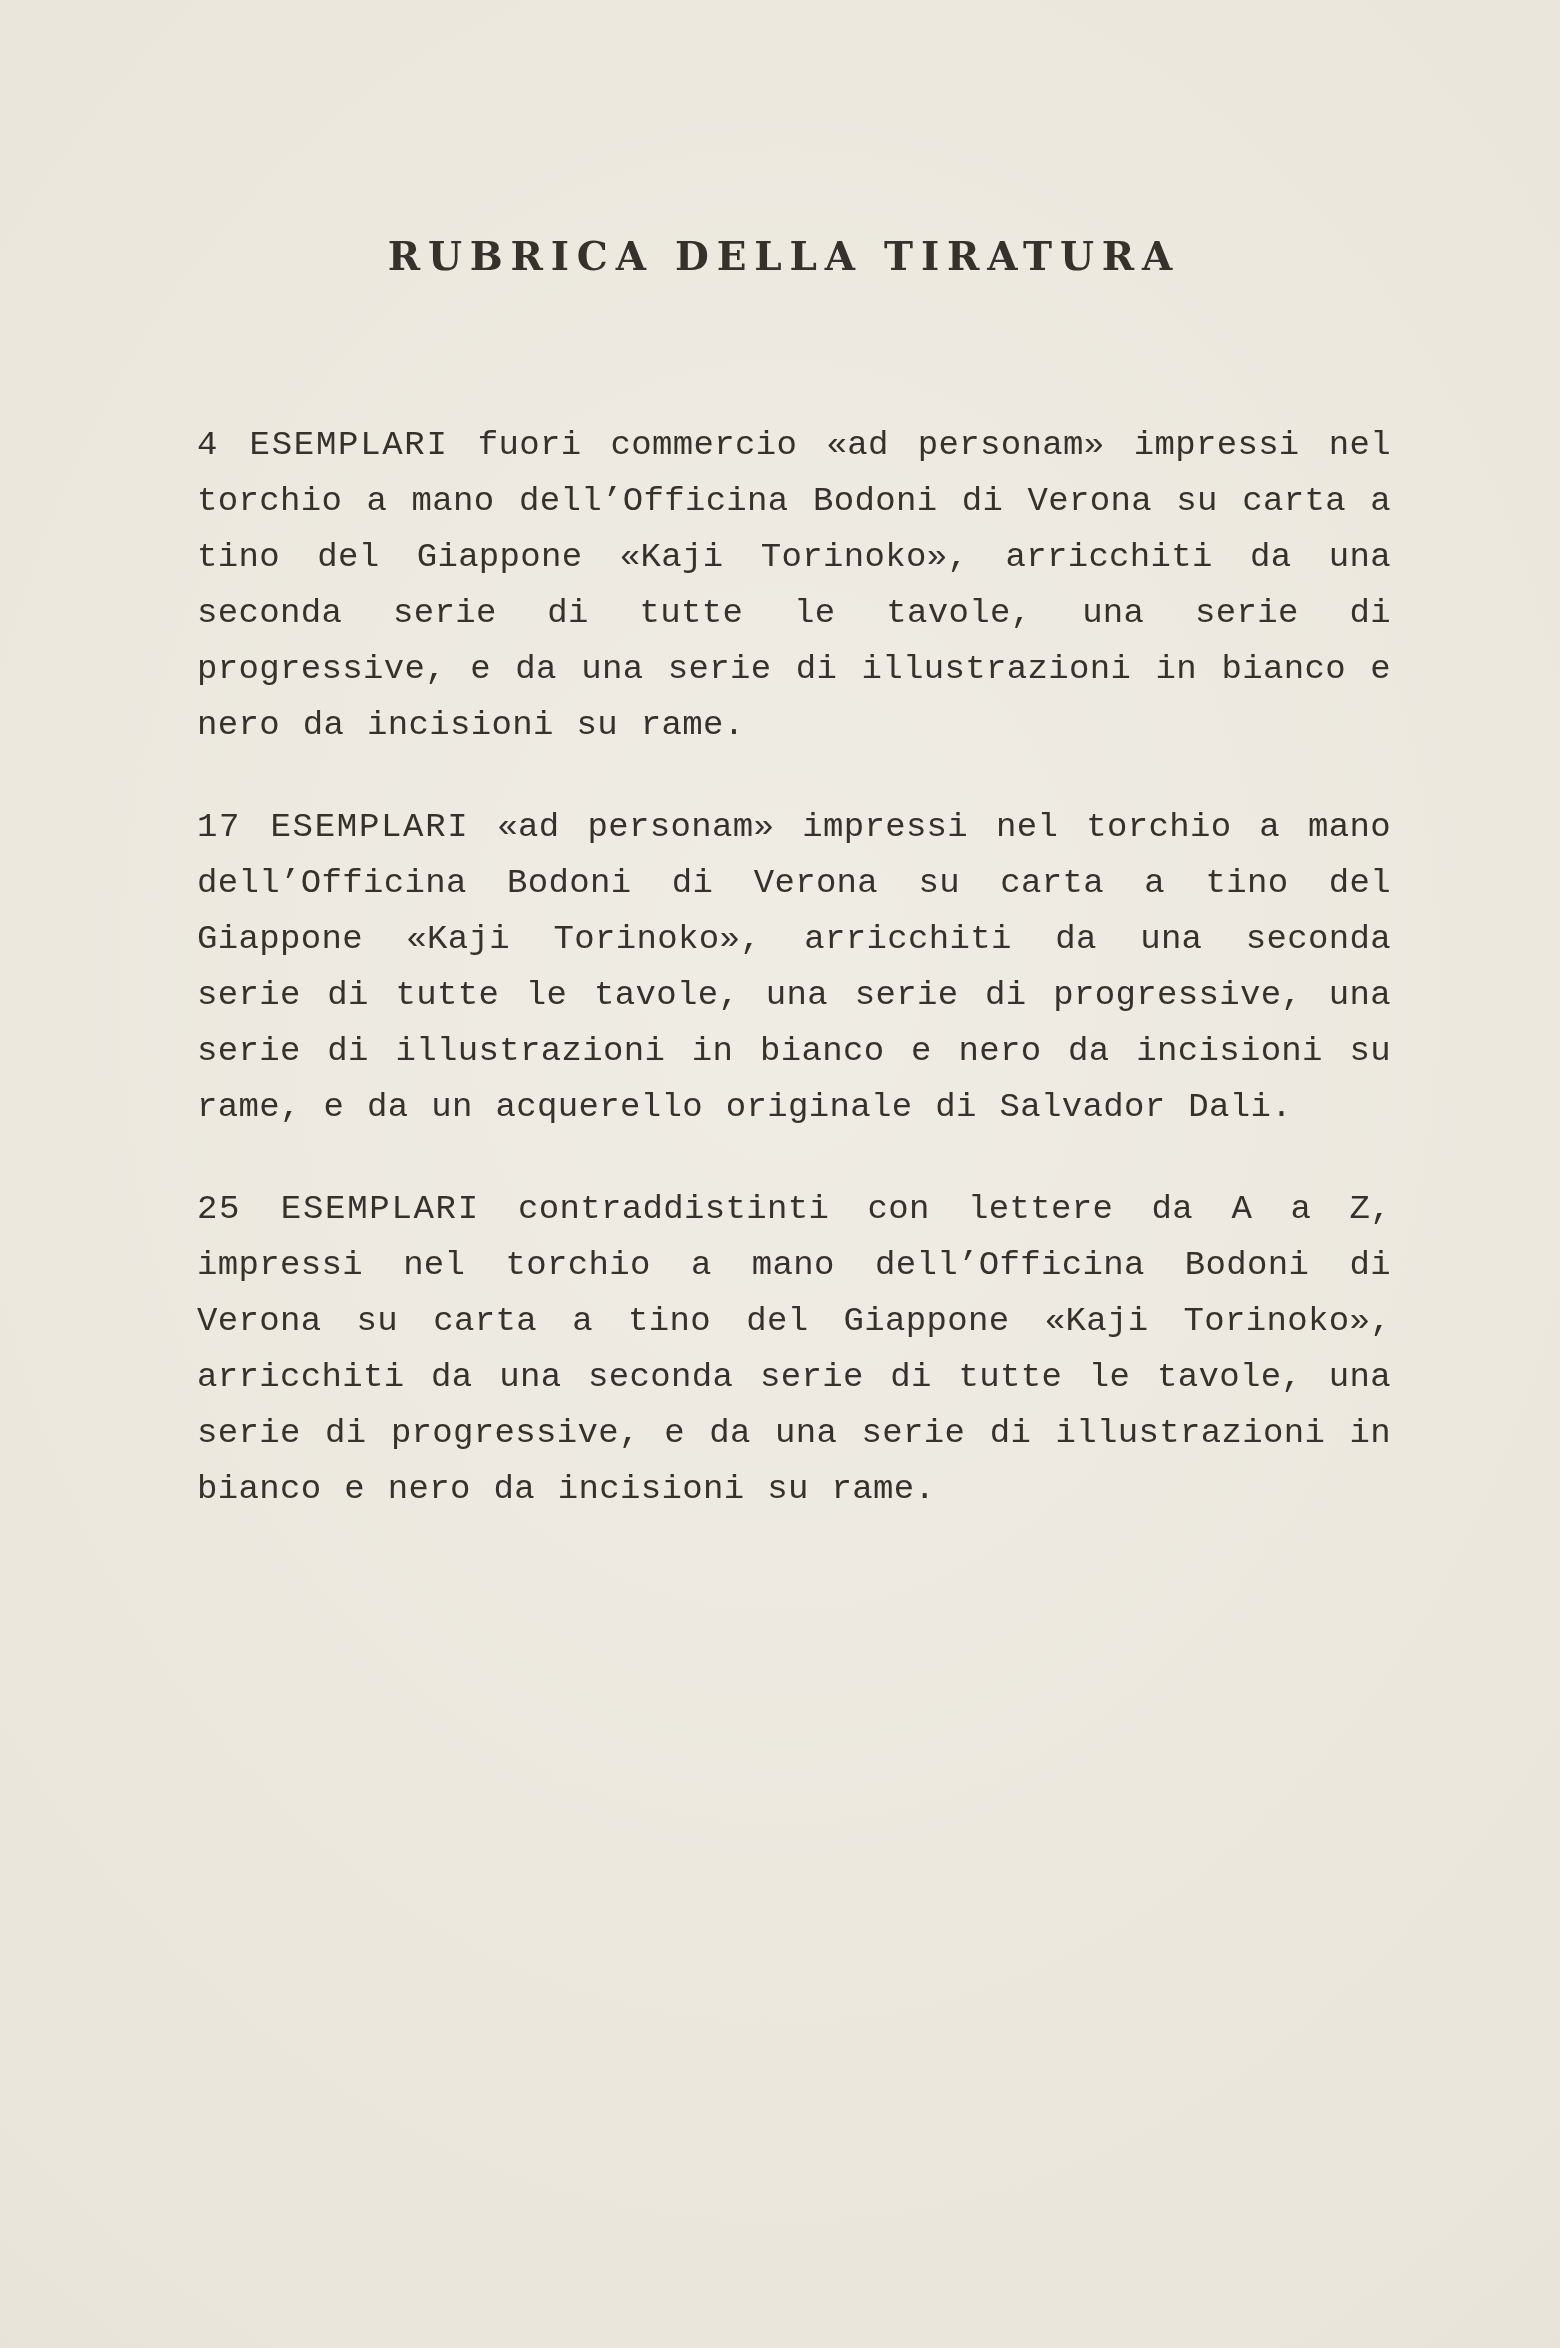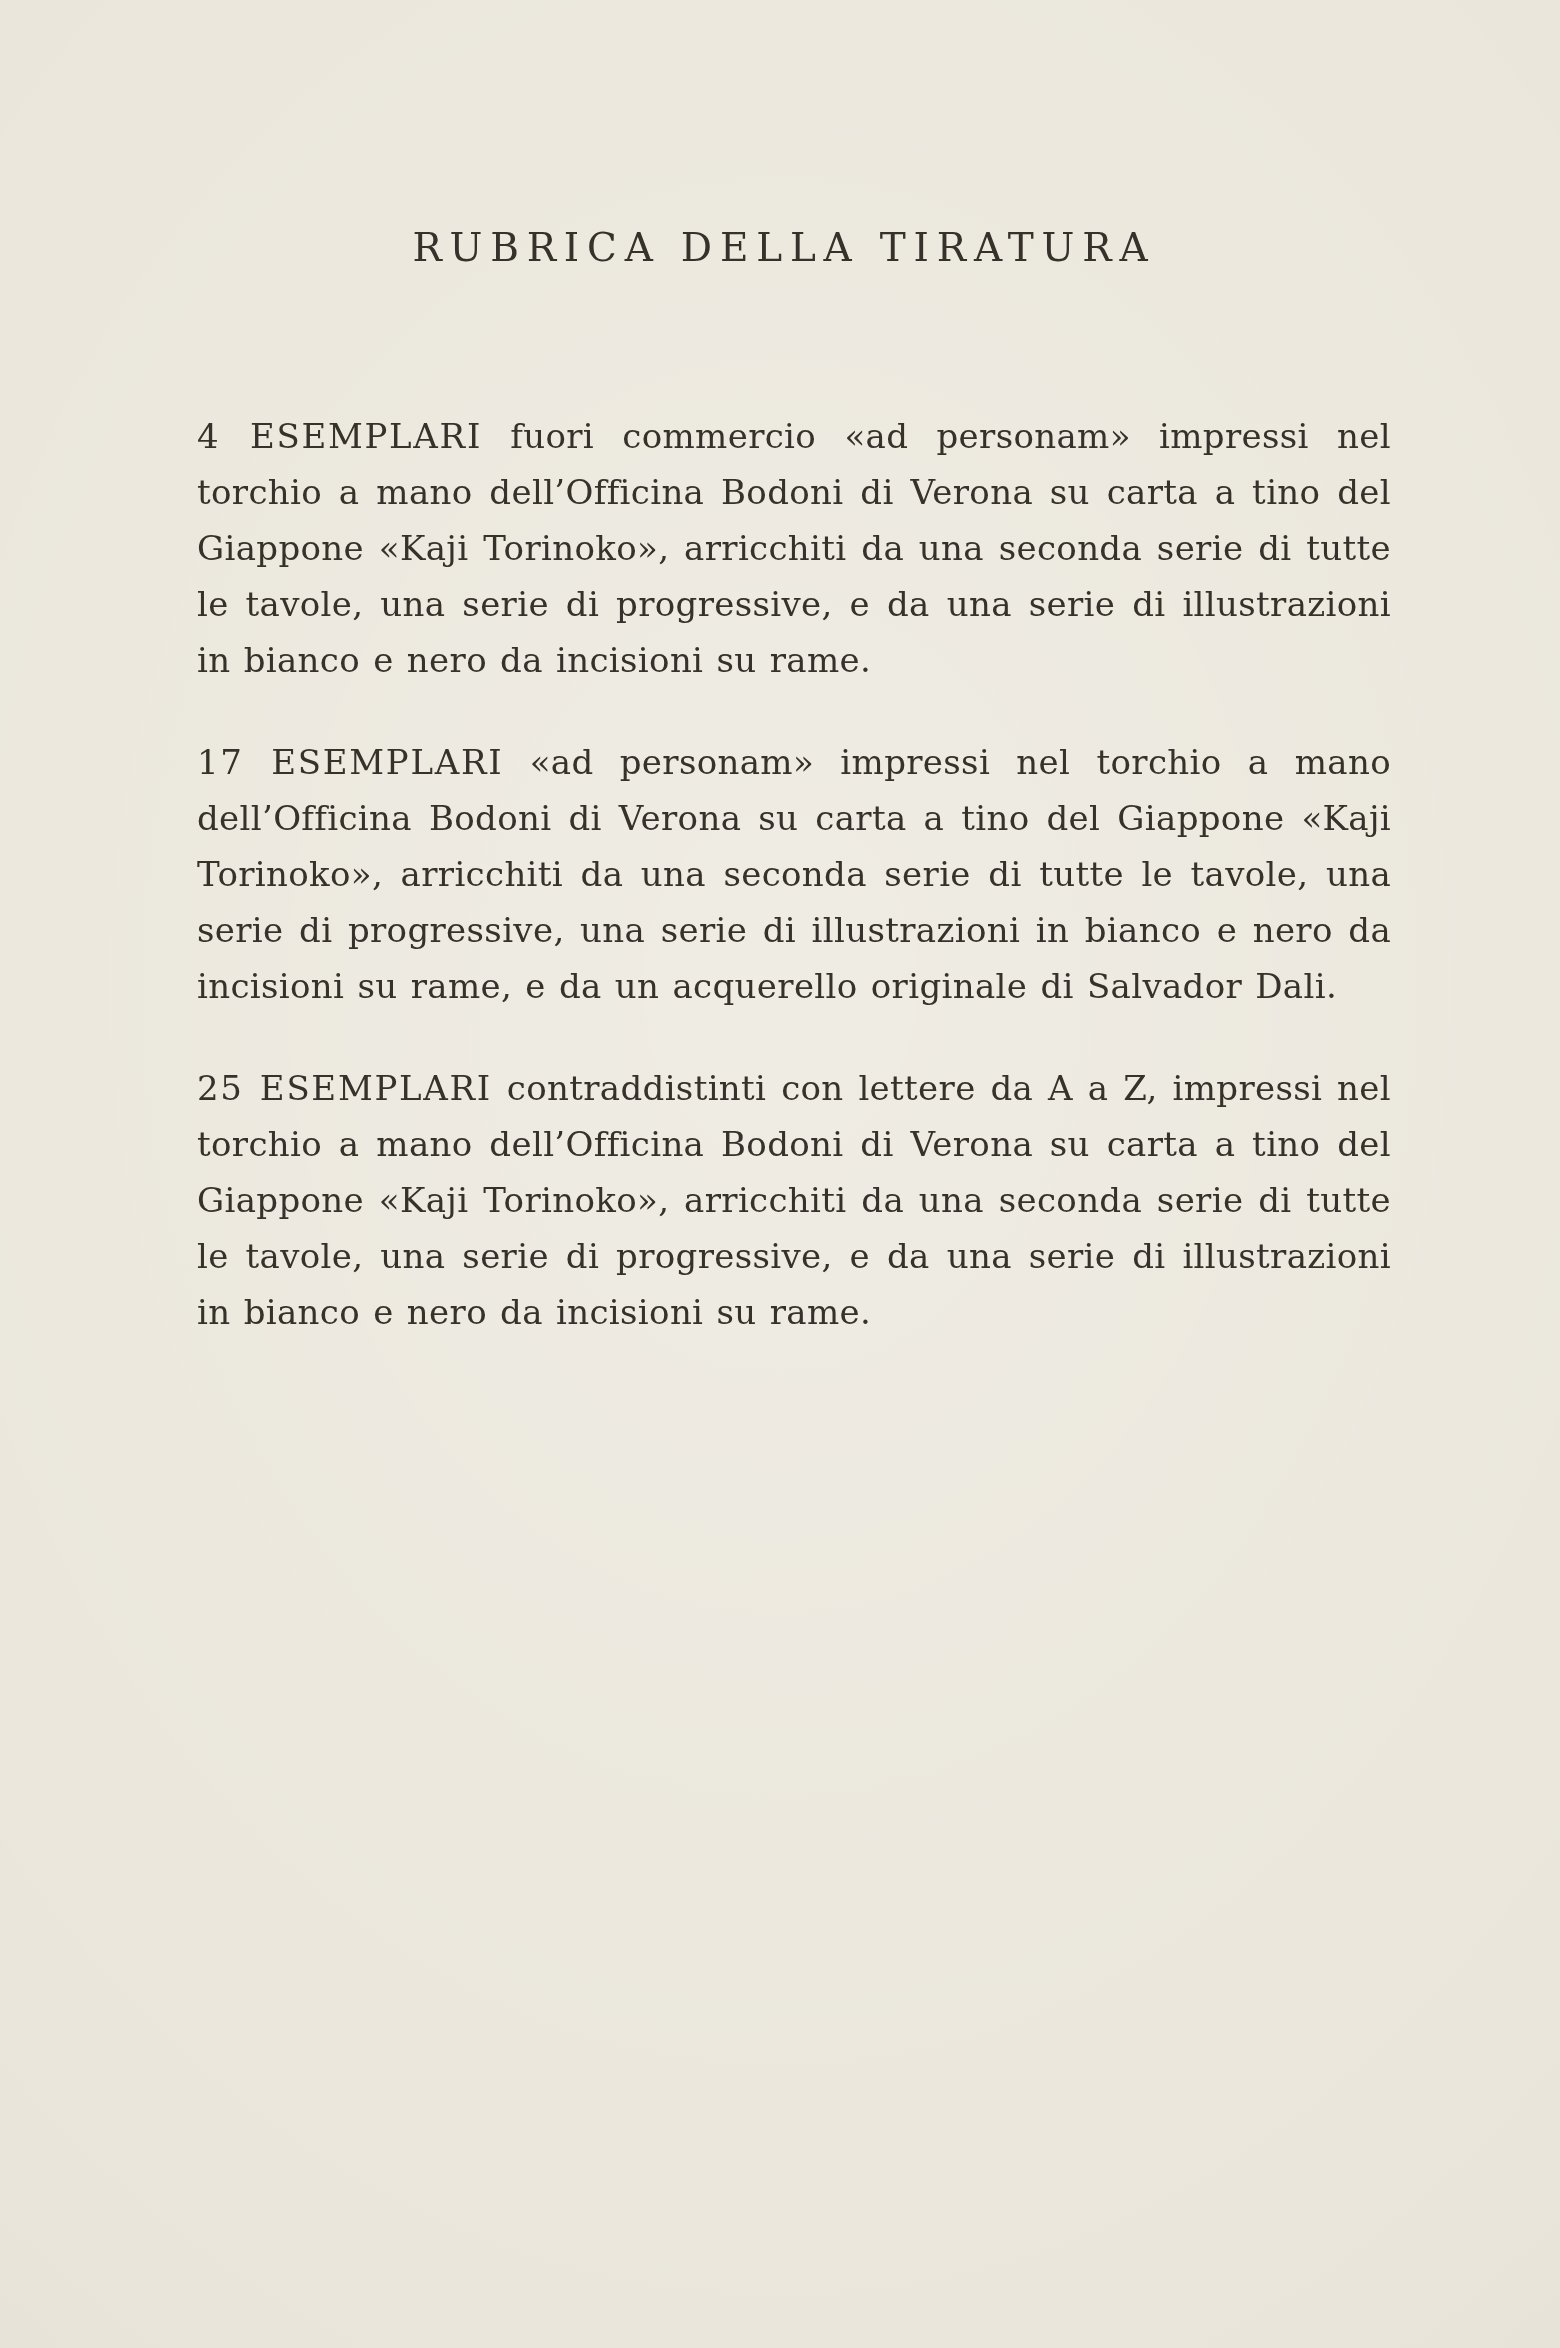--- a/index.html
+++ b/index.html
@@ -16,41 +16,42 @@
       radial-gradient(ellipse 130% 110% at 50% 42%,
         rgba(255,255,255,0.25) 0%,
         rgba(255,255,255,0.0) 55%,
         rgba(120,110,90,0.10) 100%),
       var(--paper, #eae6db);
     overflow: hidden;
     font-family: "DejaVu Serif", "Liberation Serif", serif;
     color: var(--ink, #36322b);
   }
   .title {
-    margin: 4px;
+    margin: 12px;
     padding-top: 221px;
     text-align: center;
     font-size: 39px;
-    font-weight: 400;
+    font-weight: 700;
     letter-spacing: 0.20em;
     text-indent: 0.20em; 
     color: var(--ink, #36322b);
   }
   .text-block {
     margin-top: 138px;
     margin-left: 197px;
     width: 1194px;
   }
   .para {
     margin: 0 0 46px 0;
     font-size: 34px;
     line-height: 56px;
     text-align: justify;
     letter-spacing: 0.01em;
     word-spacing: 0.06em;
+    font-family: Liberation Mono, monospace;
   }
   .para:last-child { margin-bottom: 0; }
   .lead {
     letter-spacing: 0.05em;
   }
 </style>
 </head>
 <body>
 
 <div class="page" style="--paper: #eae6db; --ink: #36322b;">

